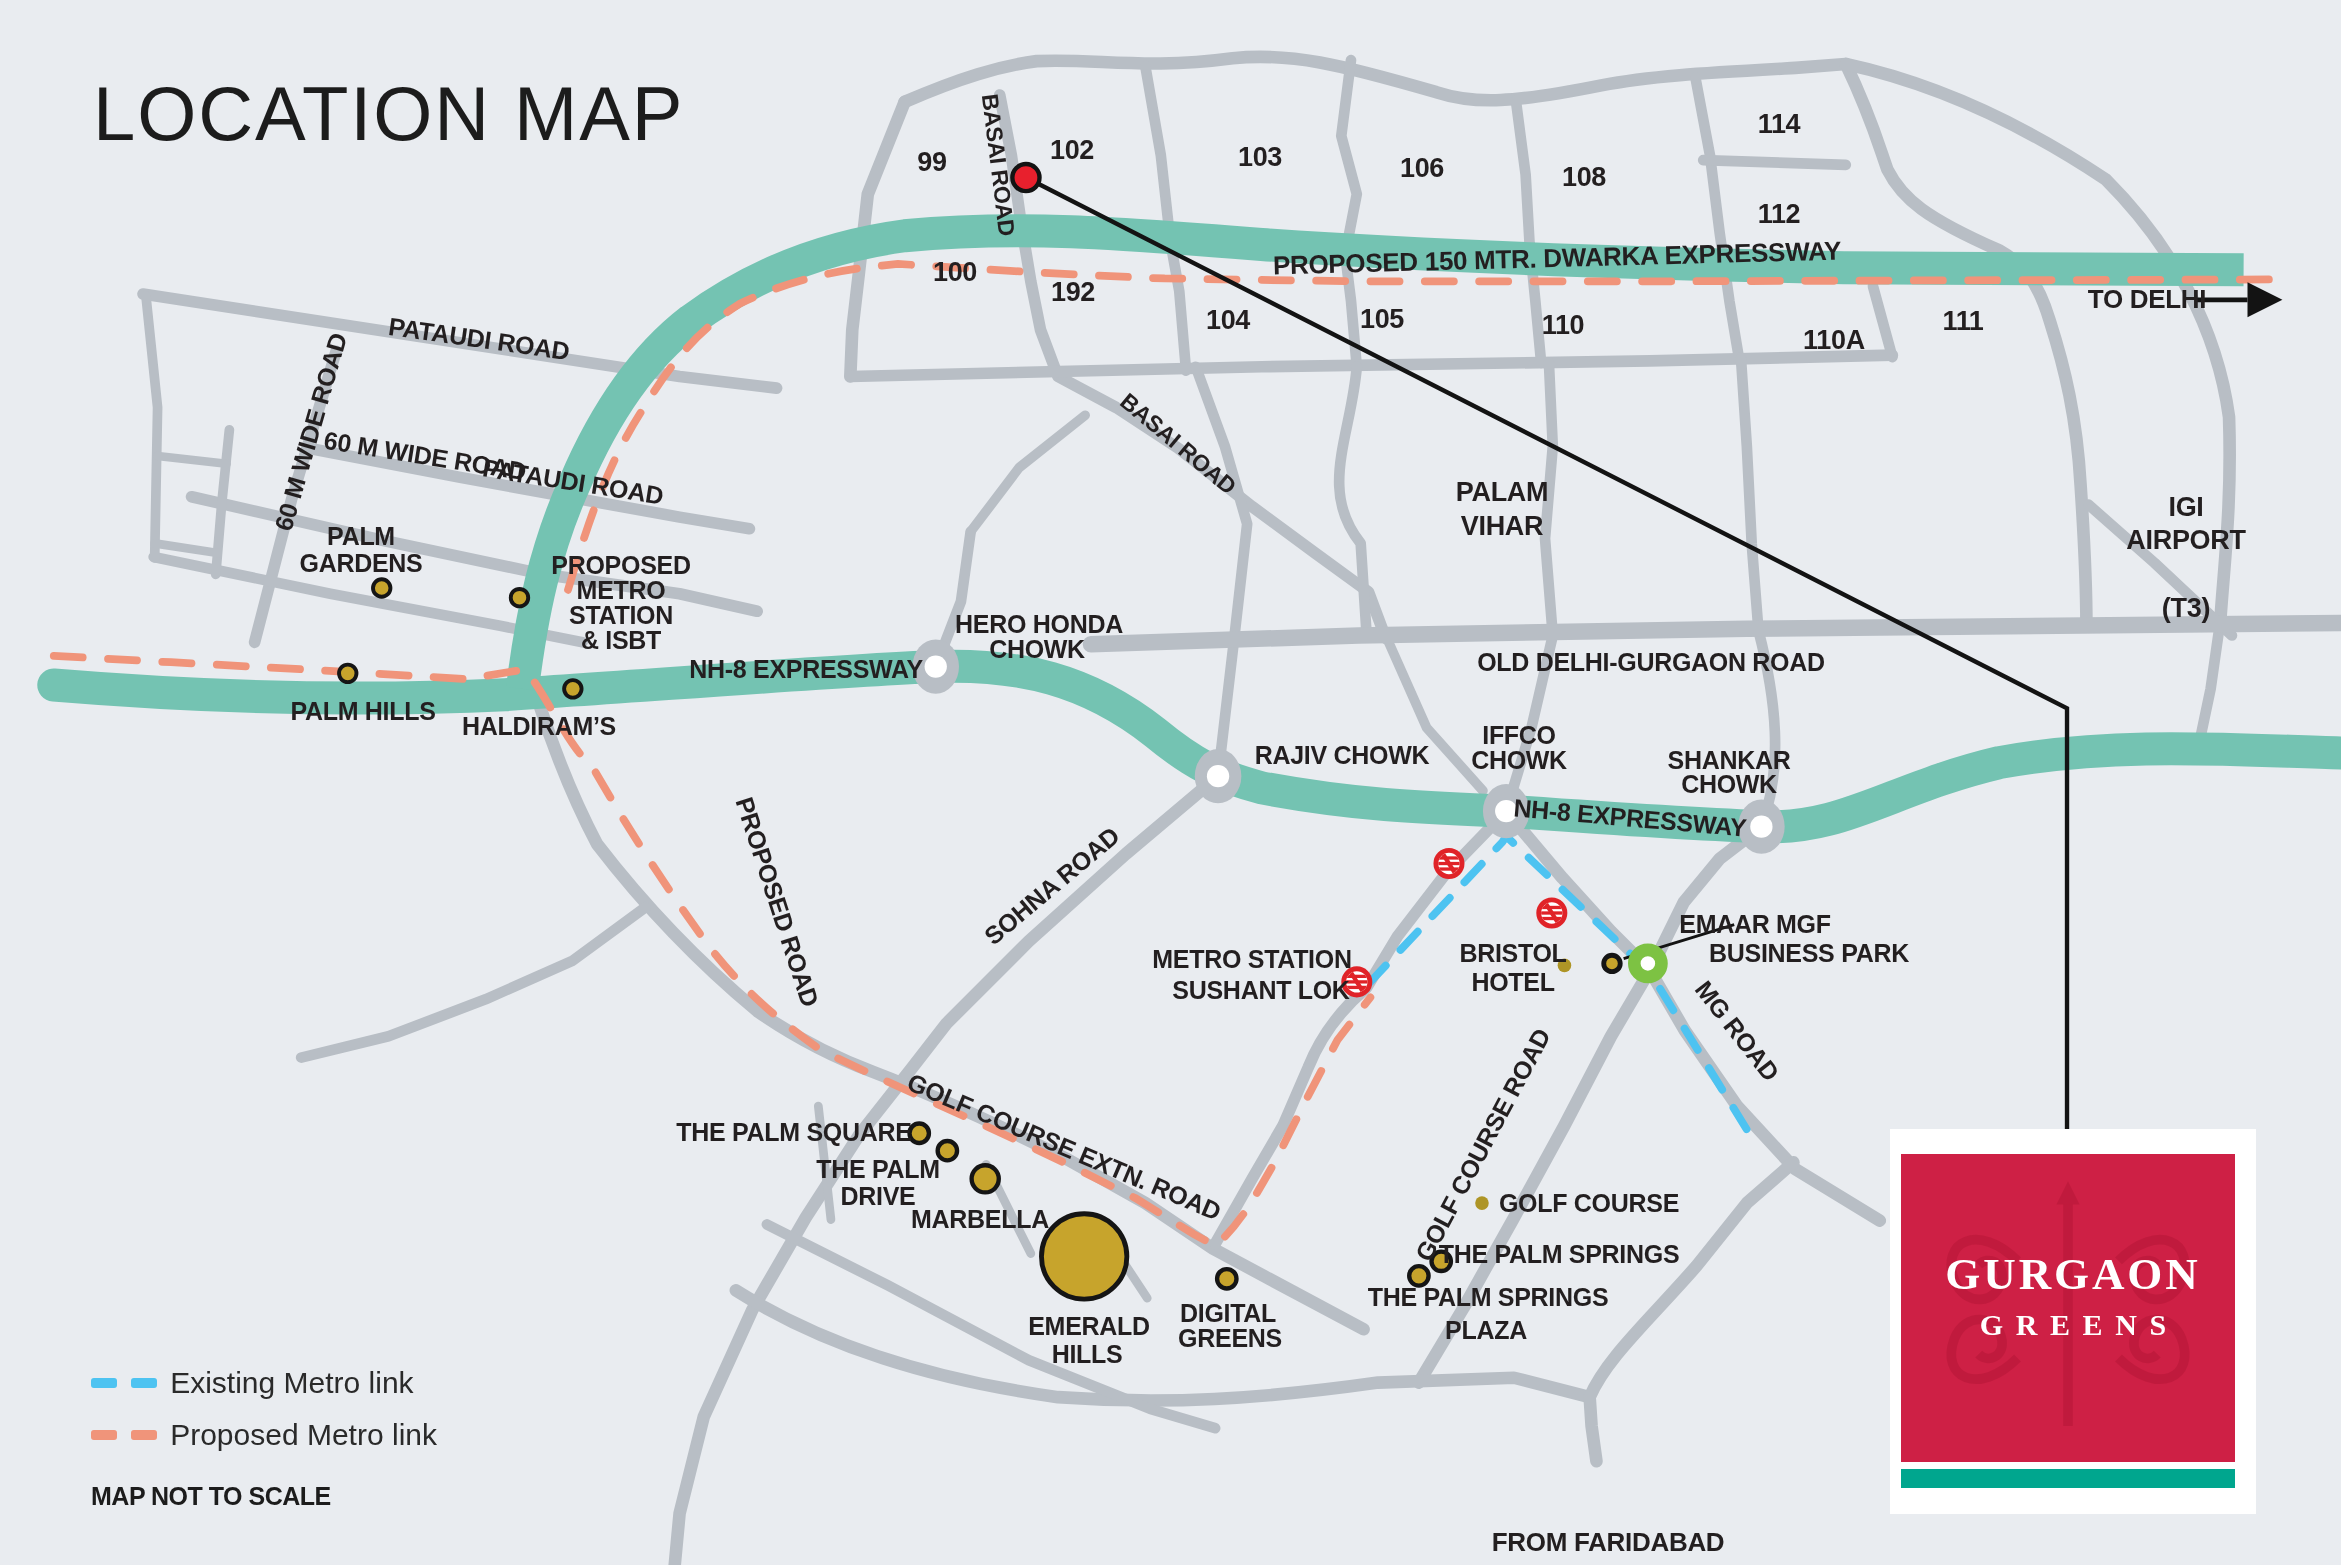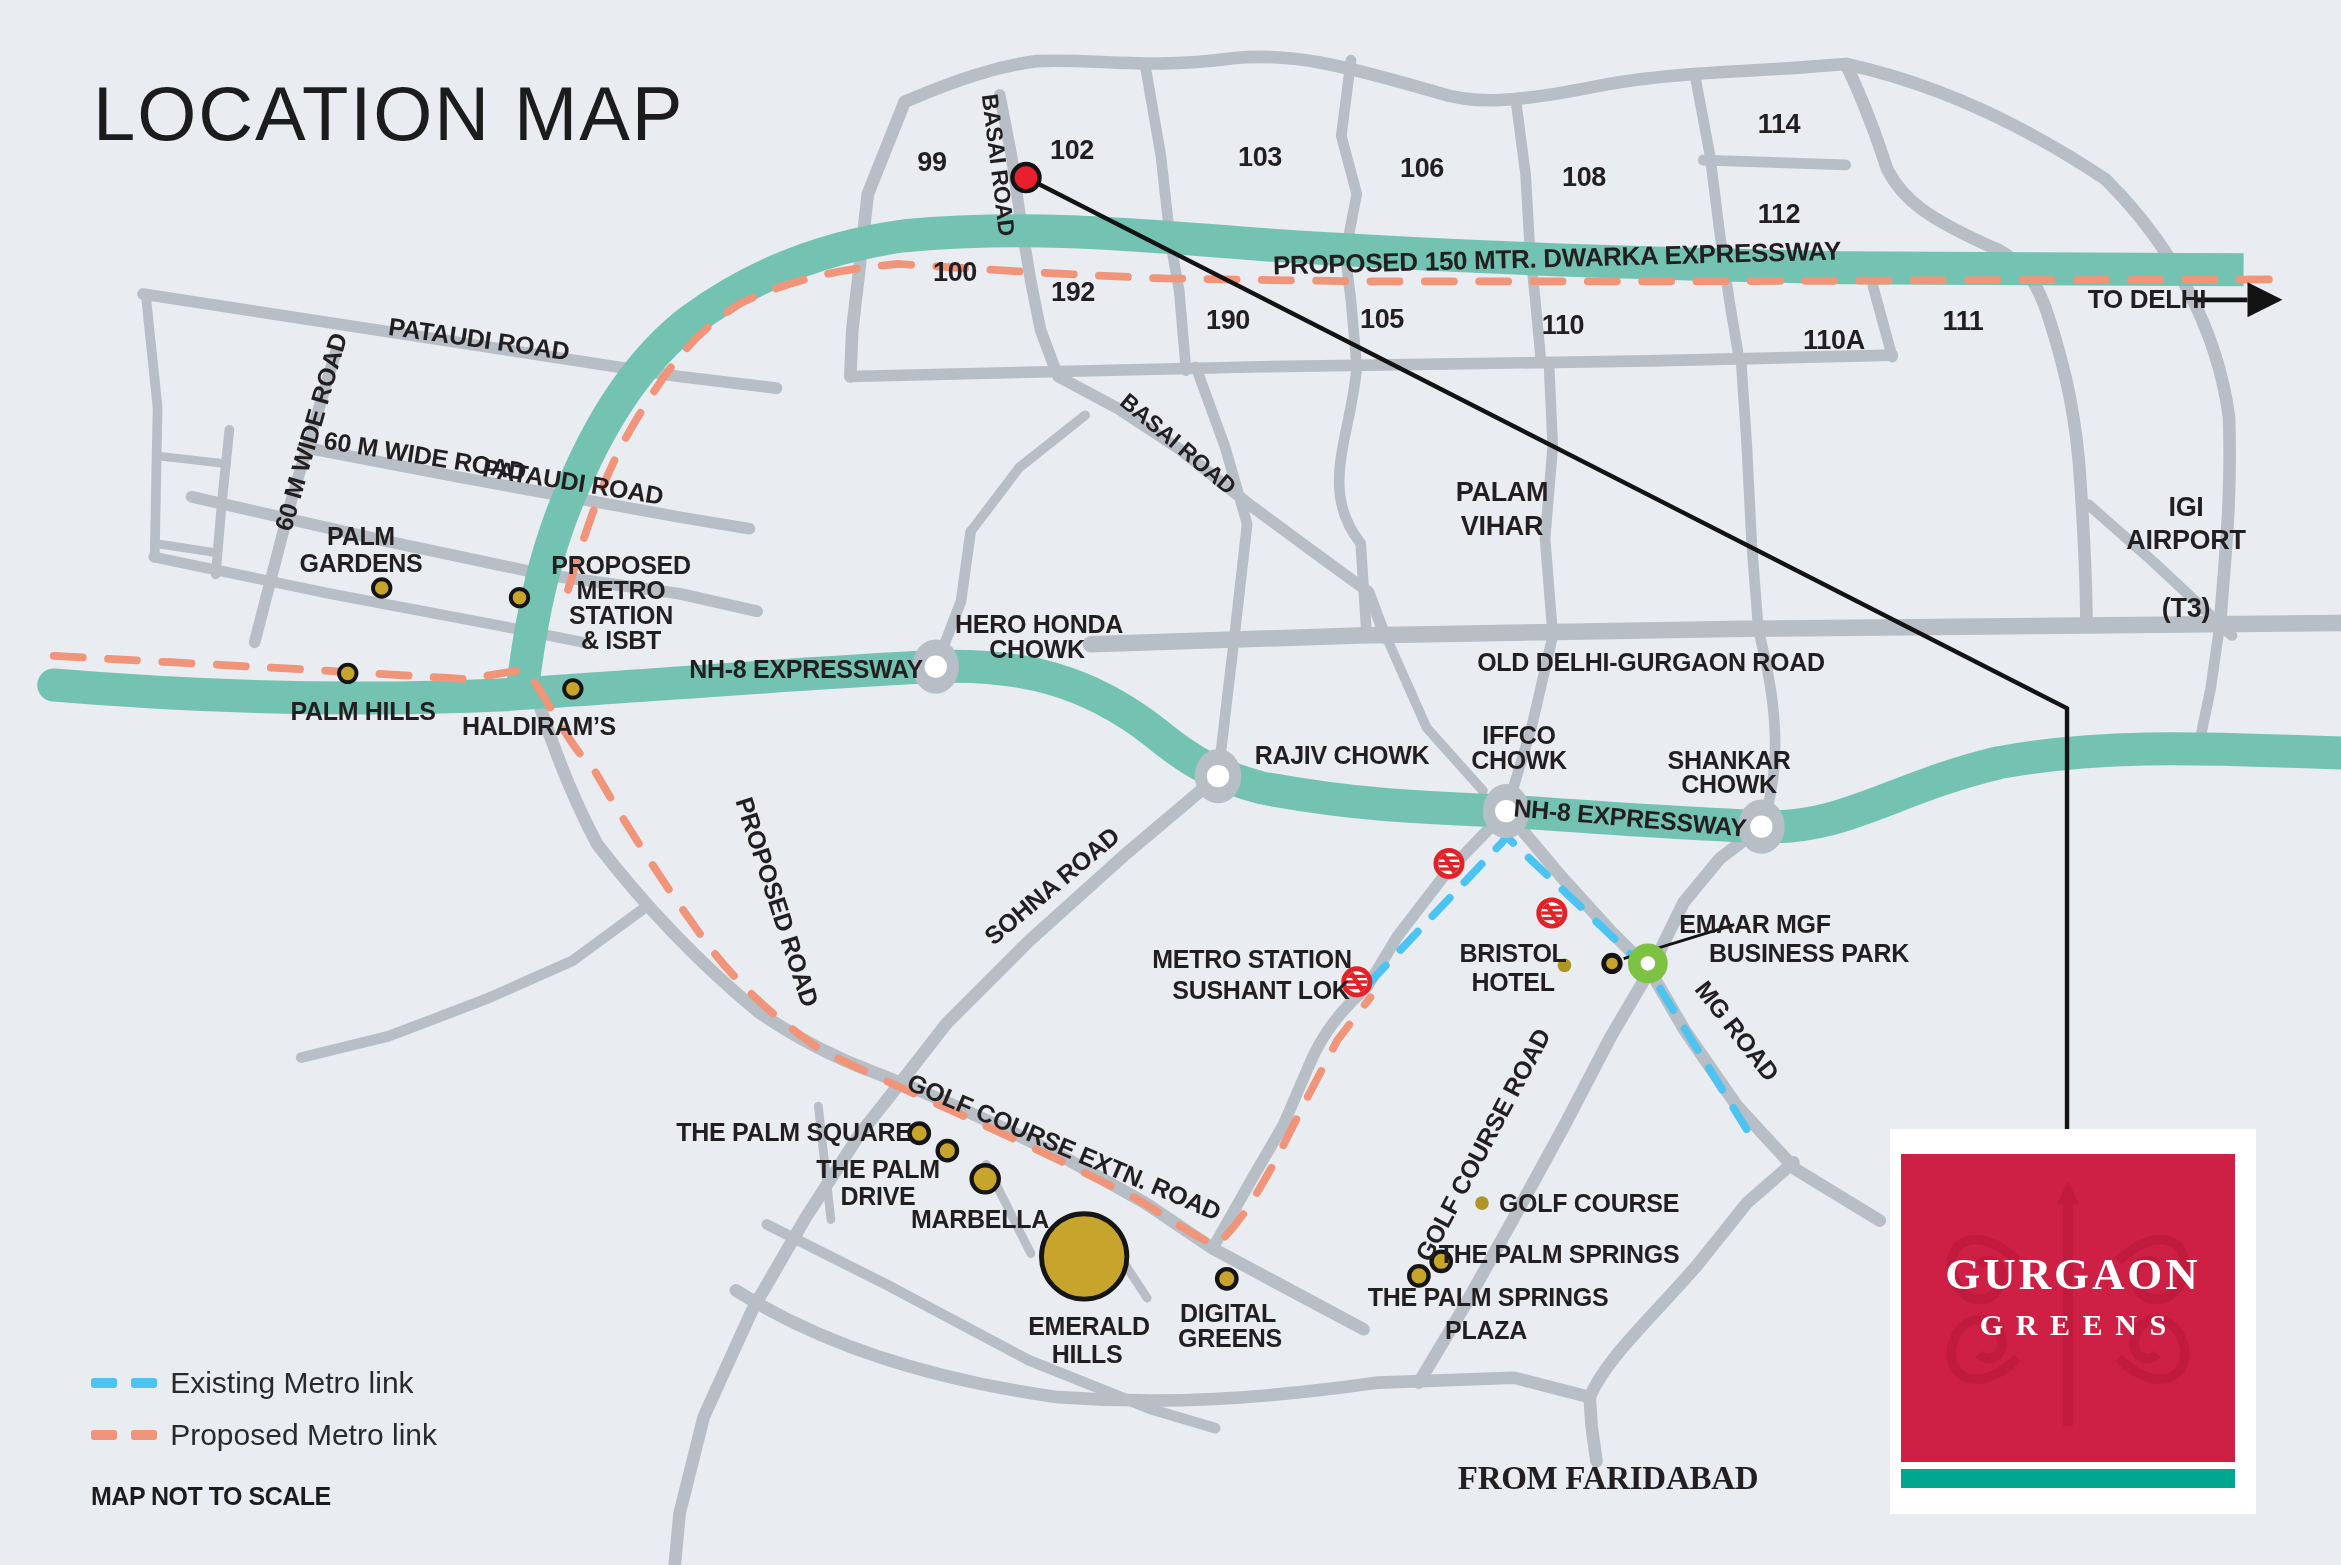--- a/index.html
+++ b/index.html
@@ -156,21 +156,21 @@
     <circle cx="1057" cy="183" r="14" fill="#e8202d" stroke="#131313" stroke-width="4.5"></circle>
   </svg>
 
   <div class="title">LOCATION MAP</div>
 
   <div class="lbl sec" style="left:932px;top:162px;">99</div>
   <div class="lbl sec" style="left:955px;top:272px;">100</div>
   <div class="lbl sec" style="left:1073px;top:292px;">192</div>
   <div class="lbl sec" style="left:1072px;top:150px;">102</div>
   <div class="lbl sec" style="left:1260px;top:157px;">103</div>
-  <div class="lbl sec" style="left:1228px;top:320px;">190</div>
+  <div class="lbl sec" style="left:1228px;top:320px;">104</div>
   <div class="lbl sec" style="left:1382px;top:319px;">105</div>
   <div class="lbl sec" style="left:1422px;top:168px;">106</div>
   <div class="lbl sec" style="left:1584px;top:177px;">108</div>
   <div class="lbl sec" style="left:1563px;top:325px;">110</div>
   <div class="lbl sec" style="left:1834px;top:340px;">110A</div>
   <div class="lbl sec" style="left:1963px;top:321px;">111</div>
   <div class="lbl sec" style="left:1779px;top:214px;">112</div>
   <div class="lbl sec" style="left:1779px;top:124px;">114</div>
 
   <div class="lbl" style="left:998px;top:165px;font-size:23px;transform:translate(-50%,-50%) rotate(83deg);">BASAI ROAD</div>
@@ -183,21 +183,21 @@
   <div class="lbl" style="left:806px;top:669px;">NH-8 EXPRESSWAY</div>
   <div class="lbl" style="left:1630px;top:818px;transform:translate(-50%,-50%) rotate(5deg);">NH-8 EXPRESSWAY</div>
   <div class="lbl" style="left:1651px;top:662px;">OLD DELHI-GURGAON ROAD</div>
   <div class="lbl" style="left:1052px;top:886px;transform:translate(-50%,-50%) rotate(-40deg);">SOHNA ROAD</div>
   <div class="lbl" style="left:777px;top:902px;transform:translate(-50%,-50%) rotate(72deg);">PROPOSED ROAD</div>
   <div class="lbl" style="left:1064px;top:1147px;transform:translate(-50%,-50%) rotate(23deg);">GOLF COURSE EXTN. ROAD</div>
   <div class="lbl" style="left:1483px;top:1145px;transform:translate(-50%,-50%) rotate(-62deg);">GOLF COURSE ROAD</div>
   <div class="lbl" style="left:1737px;top:1031px;transform:translate(-50%,-50%) rotate(52deg);">MG ROAD</div>
 
   <div class="lbl" style="left:2147px;top:299px;font-size:26px;">TO DELHI</div>
-  <div class="lbl" style="left:1608px;top:1478px;font-size:33px;font-family:Liberation Serif, serif;">FROM FARIDABAD</div>
+  <div class="lbl" style="left:1608px;top:1542px;font-size:26px;">FROM FARIDABAD</div>
 
   <div class="lbl" style="left:1039px;top:624px;">HERO HONDA</div>
   <div class="lbl" style="left:1037px;top:649px;">CHOWK</div>
   <div class="lbl" style="left:1342px;top:755px;">RAJIV CHOWK</div>
   <div class="lbl" style="left:1519px;top:735px;">IFFCO</div>
   <div class="lbl" style="left:1519px;top:760px;">CHOWK</div>
   <div class="lbl" style="left:1729px;top:760px;">SHANKAR</div>
   <div class="lbl" style="left:1729px;top:784px;">CHOWK</div>
 
   <div class="lbl" style="left:361px;top:536px;">PALM</div>

